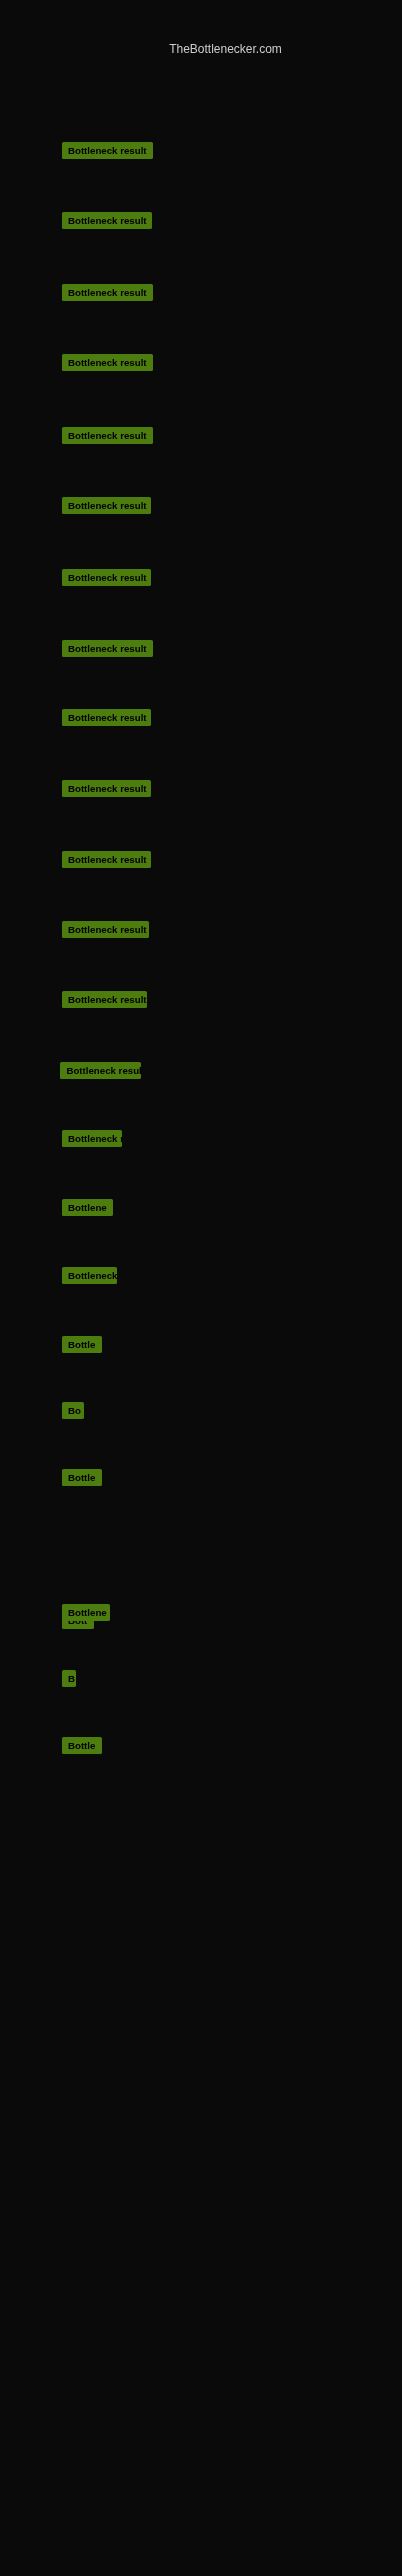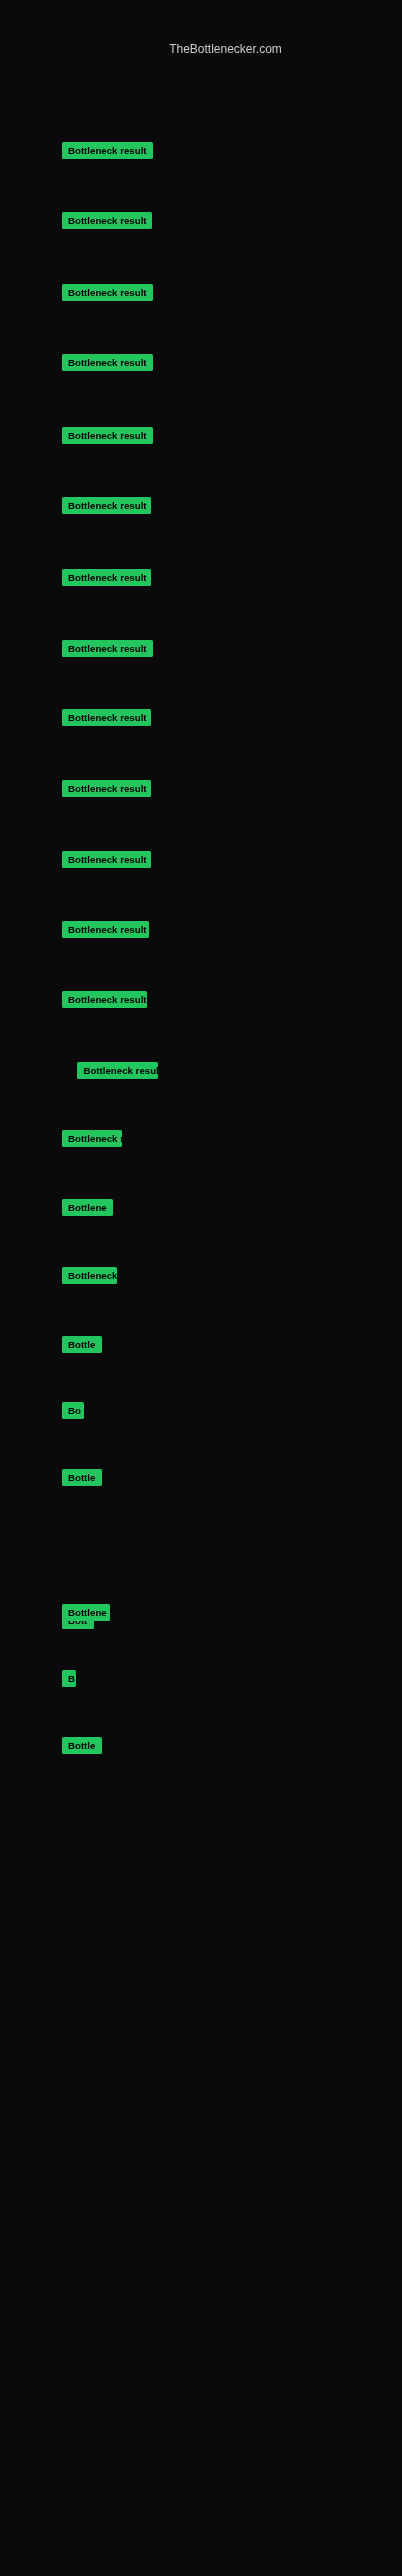--- a/index.html
+++ b/index.html
@@ -17,21 +17,21 @@
     }
 
     .site-title {
       text-align: center;
       color: #cccccc;
       font-size: 12px;
       padding: 6.4px 0 3.2px 0;
     }
 
     .bottleneck-badge {
-      background-color: #22c55e;
+      background-color: #4d7c0f;
       color: #000;
       font-size: 9.7px;
       font-weight: bold;
       padding: 3.2px 6.4px;
       display: inline-block;
       border-radius: 1.6px;
       white-space: nowrap;
       overflow: hidden;
     }
   </style>
@@ -47,21 +47,21 @@
     <div style="position: absolute; top: 258px; left: 1.6px;"><span class="bottleneck-badge" style="max-width: 91px;">Bottleneck result</span></div>
     <div style="position: absolute; top: 331px; left: 1.6px;"><span class="bottleneck-badge" style="max-width: 91px;">Bottleneck result</span></div>
     <div style="position: absolute; top: 401px; left: 1.6px;"><span class="bottleneck-badge" style="max-width: 89px;">Bottleneck result</span></div>
     <div style="position: absolute; top: 473px; left: 1.6px;"><span class="bottleneck-badge" style="max-width: 89px;">Bottleneck result</span></div>
     <div style="position: absolute; top: 544px; left: 1.6px;"><span class="bottleneck-badge" style="max-width: 91px;">Bottleneck result</span></div>
     <div style="position: absolute; top: 613px; left: 1.6px;"><span class="bottleneck-badge" style="max-width: 89px;">Bottleneck result</span></div>
     <div style="position: absolute; top: 684px; left: 1.6px;"><span class="bottleneck-badge" style="max-width: 89px;">Bottleneck result</span></div>
     <div style="position: absolute; top: 755px; left: 1.6px;"><span class="bottleneck-badge" style="max-width: 89px;">Bottleneck result</span></div>
     <div style="position: absolute; top: 825px; left: 1.6px;"><span class="bottleneck-badge" style="max-width: 87px;">Bottleneck result</span></div>
     <div style="position: absolute; top: 895px; left: 1.6px;"><span class="bottleneck-badge" style="max-width: 85px;">Bottleneck result</span></div>
-    <div style="position: absolute; top: 966px; left: 17px; text-align: center;"><span class="bottleneck-badge" style="max-width: 81px;">Bottleneck resul</span></div>
+    <div style="position: absolute; top: 966px; left: 0; text-align: center;"><span class="bottleneck-badge" style="max-width: 81px;">Bottleneck resul</span></div>
     <div style="position: absolute; top: 1034px; left: 1.6px;"><span class="bottleneck-badge" style="max-width: 60px;">Bottleneck r</span></div>
     <div style="position: absolute; top: 1103px; left: 1.6px;"><span class="bottleneck-badge" style="max-width: 52px;">Bottlene</span></div>
     <div style="position: absolute; top: 1171px; left: 1.6px;"><span class="bottleneck-badge" style="max-width: 55px;">Bottleneck</span></div>
     <div style="position: absolute; top: 1240px; left: 1.6px;"><span class="bottleneck-badge" style="max-width: 42px;">Bottle</span></div>
     <div style="position: absolute; top: 1306px; left: 1.6px;"><span class="bottleneck-badge" style="max-width: 22.5px;">Bo</span></div>
     <div style="position: absolute; top: 1373px; left: 1.6px;"><span class="bottleneck-badge" style="max-width: 40px;">Bottle</span></div>
     <div style="position: absolute; top: 1516px; left: 1.6px;"><span class="bottleneck-badge" style="max-width: 32px;">Bott</span></div>
     <div style="position: absolute; top: 1508px; left: 1.6px;"><span class="bottleneck-badge" style="max-width: 48px;">Bottlene</span></div>
     <div style="position: absolute; top: 1574px; left: 1.6px;"><span class="bottleneck-badge" style="max-width: 14.5px;">B</span></div>
     <div style="position: absolute; top: 1641px; left: 1.6px;"><span class="bottleneck-badge" style="max-width: 40px;">Bottle</span></div>

